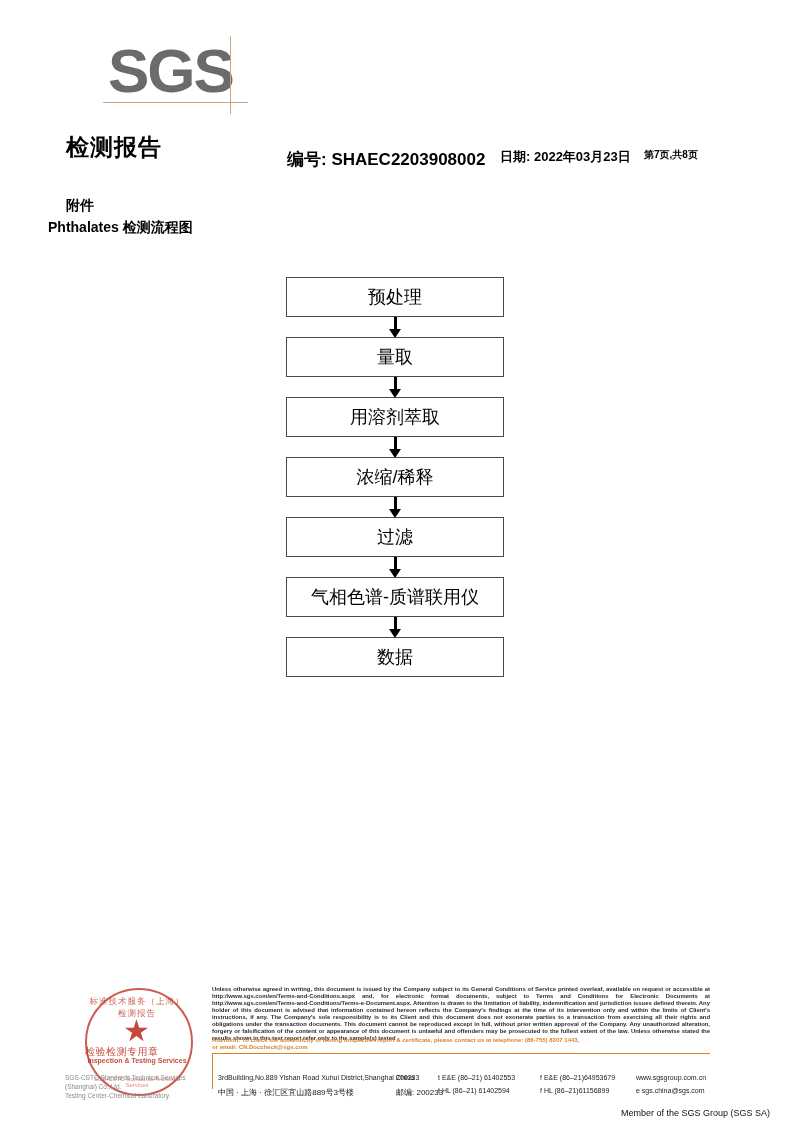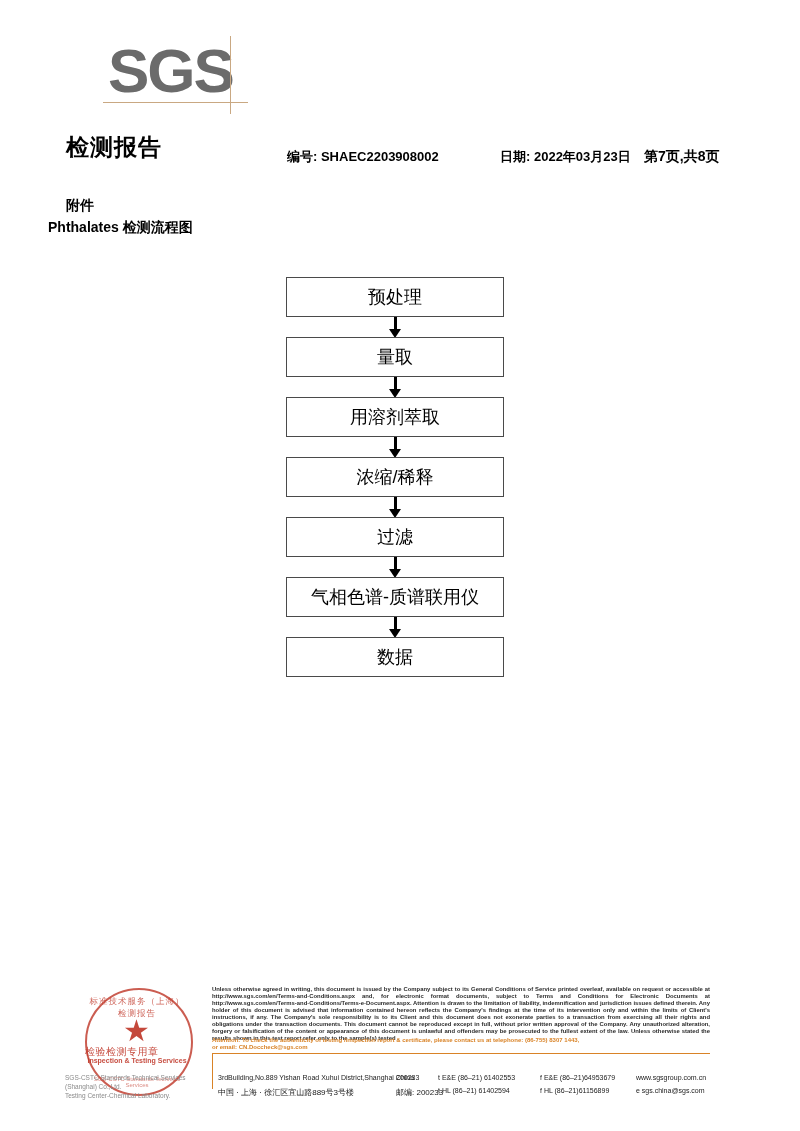--- a/index.html
+++ b/index.html
@@ -70,39 +70,39 @@
     left: 66px;
     top: 181px;
     font-size: 14px;
     font-weight: bold;
     margin-top: 16px;
   }
   .hdr-no {
     position: absolute;
     left: 287px;
     top: 148px;
-    font-size: 13px;
+    font-size: 17px;
     font-weight: bold;
     white-space: nowrap;
     text-align: center;
   }
   .hdr-date {
     position: absolute;
     left: 500px;
     top: 148px;
     font-size: 13px;
     font-weight: bold;
     white-space: nowrap;
     text-align: right;
   }
   .hdr-page {
     position: absolute;
     left: 644px;
     top: 148px;
-    font-size: 14px;
+    font-size: 10px;
     font-weight: bold;
     white-space: nowrap;
   }
 
   
   .flow-title {
     position: absolute;
     left: 0;
     top: 219px;
     width: 800px;
@@ -421,15 +421,16 @@
       </div>
       <div class="addr-row">
         <span class="c-addr cn">中国 · 上海 · 徐汇区宜山路889号3号楼</span>
         <span class="c-zip cn">邮编: 200233</span>
         <span class="c-tel1">t HL (86–21) 61402594</span>
         <span class="c-tel2">f HL (86–21)61156899</span>
         <span class="c-web">e sgs.china@sgs.com</span>
       </div>
     </div>
 
+    <div class="member">Member of the SGS Group (SGS SA)</div>
   </div>
 
 </div>
 
 </body></html>

